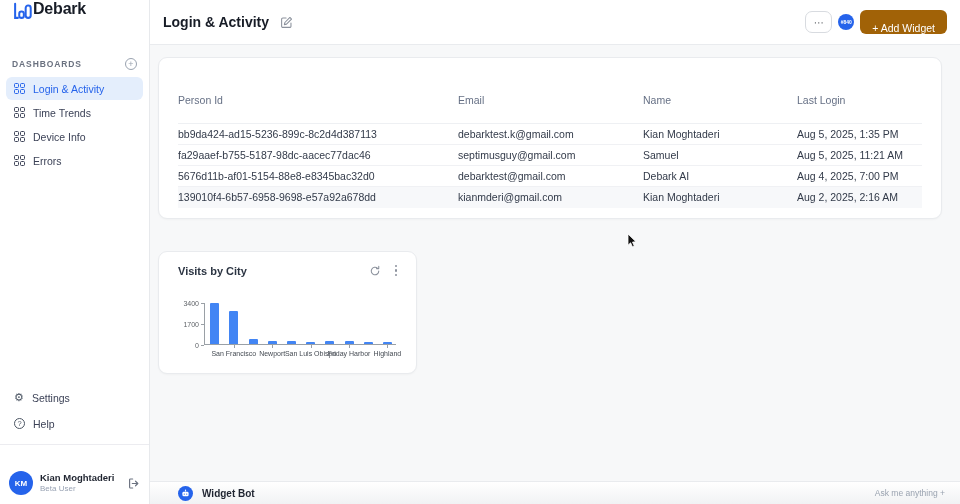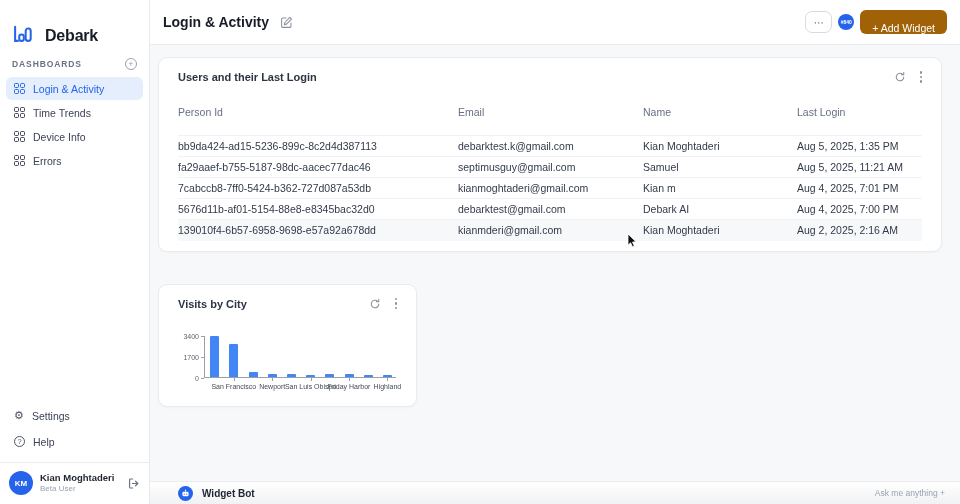--- a/index.html
+++ b/index.html
@@ -1,36 +1,36 @@
 <!DOCTYPE html>
 <html><head>
 <meta charset="utf-8">
 <style>
   * { margin:0; padding:0; box-sizing:border-box; }
   html,body { width:960px; height:504px; overflow:hidden; }
   body { font-family:"Liberation Sans", sans-serif; background:#f7f8f9; position:relative; display:flex; color:#1f2430; }
 
   
   .sidebar { width:150px; min-width:150px; background:#fff; border-right:1px solid #e7e9ec; display:flex; flex-direction:column; }
-  .logo-row { height:45px; display:flex; align-items:flex-end; gap:12px; padding-left:11px; }
+  .logo-row { height:45px; display:flex; align-items:flex-start; gap:0; padding-left:11px; }
   .brand { font-size:16px; font-weight:700; letter-spacing:-0.2px; color:#171c26; }
   .dash-header { display:flex; align-items:center; justify-content:space-between; margin:13px 12px 7px 12px; }
   .dash-label { font-size:8.5px; letter-spacing:0.9px; color:#6b7280; font-weight:600; }
   .circle-plus { width:12px; height:12px; border:1px solid #9aa3b0; border-radius:50%; color:#9aa3b0; font-size:9px; line-height:10px; text-align:center; }
   .nav { padding:0 6px; }
   .nav-item { height:23px; display:flex; align-items:center; gap:8px; padding-left:8px; border-radius:6px; font-size:10.5px; font-weight:500; color:#3c4257; margin-bottom:1px; cursor:default; }
   .nav-item.active { background:#e4eefc; color:#2563eb; }
   .grid-icon { width:11px; height:11px; display:grid; grid-template-columns:1fr 1fr; gap:1.5px; }
   .grid-icon span { border:1.2px solid currentColor; border-radius:1.5px; }
   .side-spacer { flex:1; }
   .bottom-nav { padding:0 6px 6px 6px; }
   .bottom-nav .nav-item { margin-bottom:3px; }
   .gear-glyph { font-size:11px; color:#4b5563; line-height:1; }
   .help-circle { width:11px; height:11px; border:1.1px solid #4b5563; border-radius:50%; font-size:7.5px; line-height:9px; text-align:center; color:#4b5563; }
-  .user-row { border-top:1px solid #ececf0; padding:8px 9px 9px 9px; display:flex; align-items:center; gap:7px; }
+  .user-row { border-top:1px solid #ececf0; padding:26px 9px 9px 9px; display:flex; align-items:center; gap:7px; }
   .avatar { width:24px; height:24px; min-width:24px; border-radius:50%; background:#2563eb; color:#fff; font-size:8px; font-weight:700; display:flex; align-items:center; justify-content:center; }
   .user-meta { flex:1; line-height:1.25; }
   .user-name { font-size:9.5px; font-weight:700; color:#1f2430; white-space:nowrap; }
   .user-role { font-size:8px; color:#98a2b3; }
   .logout { color:#6b7280; display:flex; }
 
   
   .main { flex:1; display:flex; flex-direction:column; position:relative; }
   .topbar { height:45px; background:#fff; border-bottom:1px solid #e9ebee; display:flex; align-items:center; padding:0 13px; }
   .page-title { font-size:14px; font-weight:700; color:#171c26; }
@@ -175,36 +175,20 @@
     <div class="topbar-right">
       <button class="more-btn">⋯</button>
       <span class="count-badge">#840</span>
       <button class="add-widget">+ Add Widget</button>
     </div>
   </div>
 
   <div class="content">
 
     <section class="card users-card">
-      <div class="card-head">
-        <span class="card-title">Users and their Last Login</span>
-        <span class="card-icons">
-          <span>
-            <svg width="12" height="12" viewBox="0 0 16 16" fill="none" stroke="#8b919c" stroke-width="1.4" stroke-linecap="round">
-              <path d="M13 8 a5 5 0 1 1 -1.5 -3.5"></path>
-              <path d="M13 1.8 v3 h-3" stroke-linejoin="round"></path>
-            </svg>
-          </span>
-          <span class="kebab">
-              <i></i>
-              <i></i>
-              <i></i>
-            </span>
-        </span>
-      </div>
       <table>
         <thead>
           <tr>
             <th class="col-0">Person Id</th>
             <th class="col-1">Email</th>
             <th class="col-2">Name</th>
             <th>Last Login</th>
           </tr>
         </thead>
         <tbody>
@@ -212,26 +196,20 @@
               <td>bb9da424-ad15-5236-899c-8c2d4d387113</td>
               <td>debarktest.k@gmail.com</td>
               <td>Kian Moghtaderi</td>
               <td>Aug 5, 2025, 1:35 PM</td>
             </tr>
             <tr>
               <td>fa29aaef-b755-5187-98dc-aacec77dac46</td>
               <td>septimusguy@gmail.com</td>
               <td>Samuel</td>
               <td>Aug 5, 2025, 11:21 AM</td>
-            </tr>
-            <tr>
-              <td>7cabccb8-7ff0-5424-b362-727d087a53db</td>
-              <td>kianmoghtaderi@gmail.com</td>
-              <td>Kian m</td>
-              <td>Aug 4, 2025, 7:01 PM</td>
             </tr>
             <tr>
               <td>5676d11b-af01-5154-88e8-e8345bac32d0</td>
               <td>debarktest@gmail.com</td>
               <td>Debark AI</td>
               <td>Aug 4, 2025, 7:00 PM</td>
             </tr>
             <tr>
               <td>139010f4-6b57-6958-9698-e57a92a678dd</td>
               <td>kianmderi@gmail.com</td>

